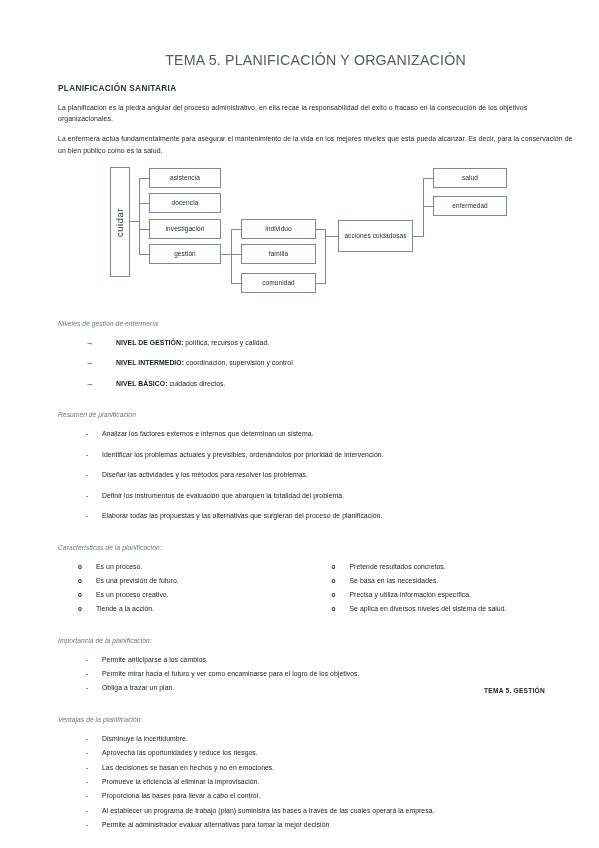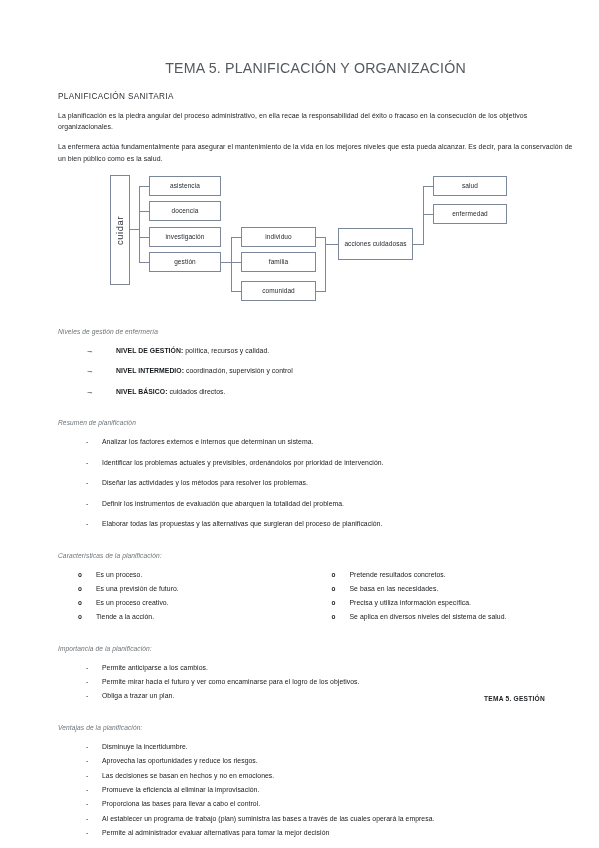--- a/index.html
+++ b/index.html
@@ -8,40 +8,40 @@
     width: 599px;
     height: 848px;
     background: #ffffff;
     font-family: "Liberation Sans", sans-serif;
     color: #1a1a1a;
     position: relative;
     overflow: hidden;
   }
   .page {
     position: absolute;
-    left: 0; top: 8px;
+    left: 0; top: 0;
     width: 599px; height: 712px;
     padding: 52px 26px 20px 58px;
   }
 
   
   .doc-title {
     text-align: center;
     font-size: 14.2px;
     font-weight: 400;
     color: #555a5e;
     letter-spacing: 0.2px;
     margin: 0 0 16px 0;
     white-space: nowrap;
   }
 
   
   .sec-head {
     font-size: 8.2px;
-    font-weight: 400;
+    font-weight: 700;
     color: #2b2f33;
     letter-spacing: 0.35px;
     margin: 16px 0 9px 0;
   }
 
   
   .para {
     font-size: 6.9px;
     line-height: 11.2px;
     color: #1b1e22;

